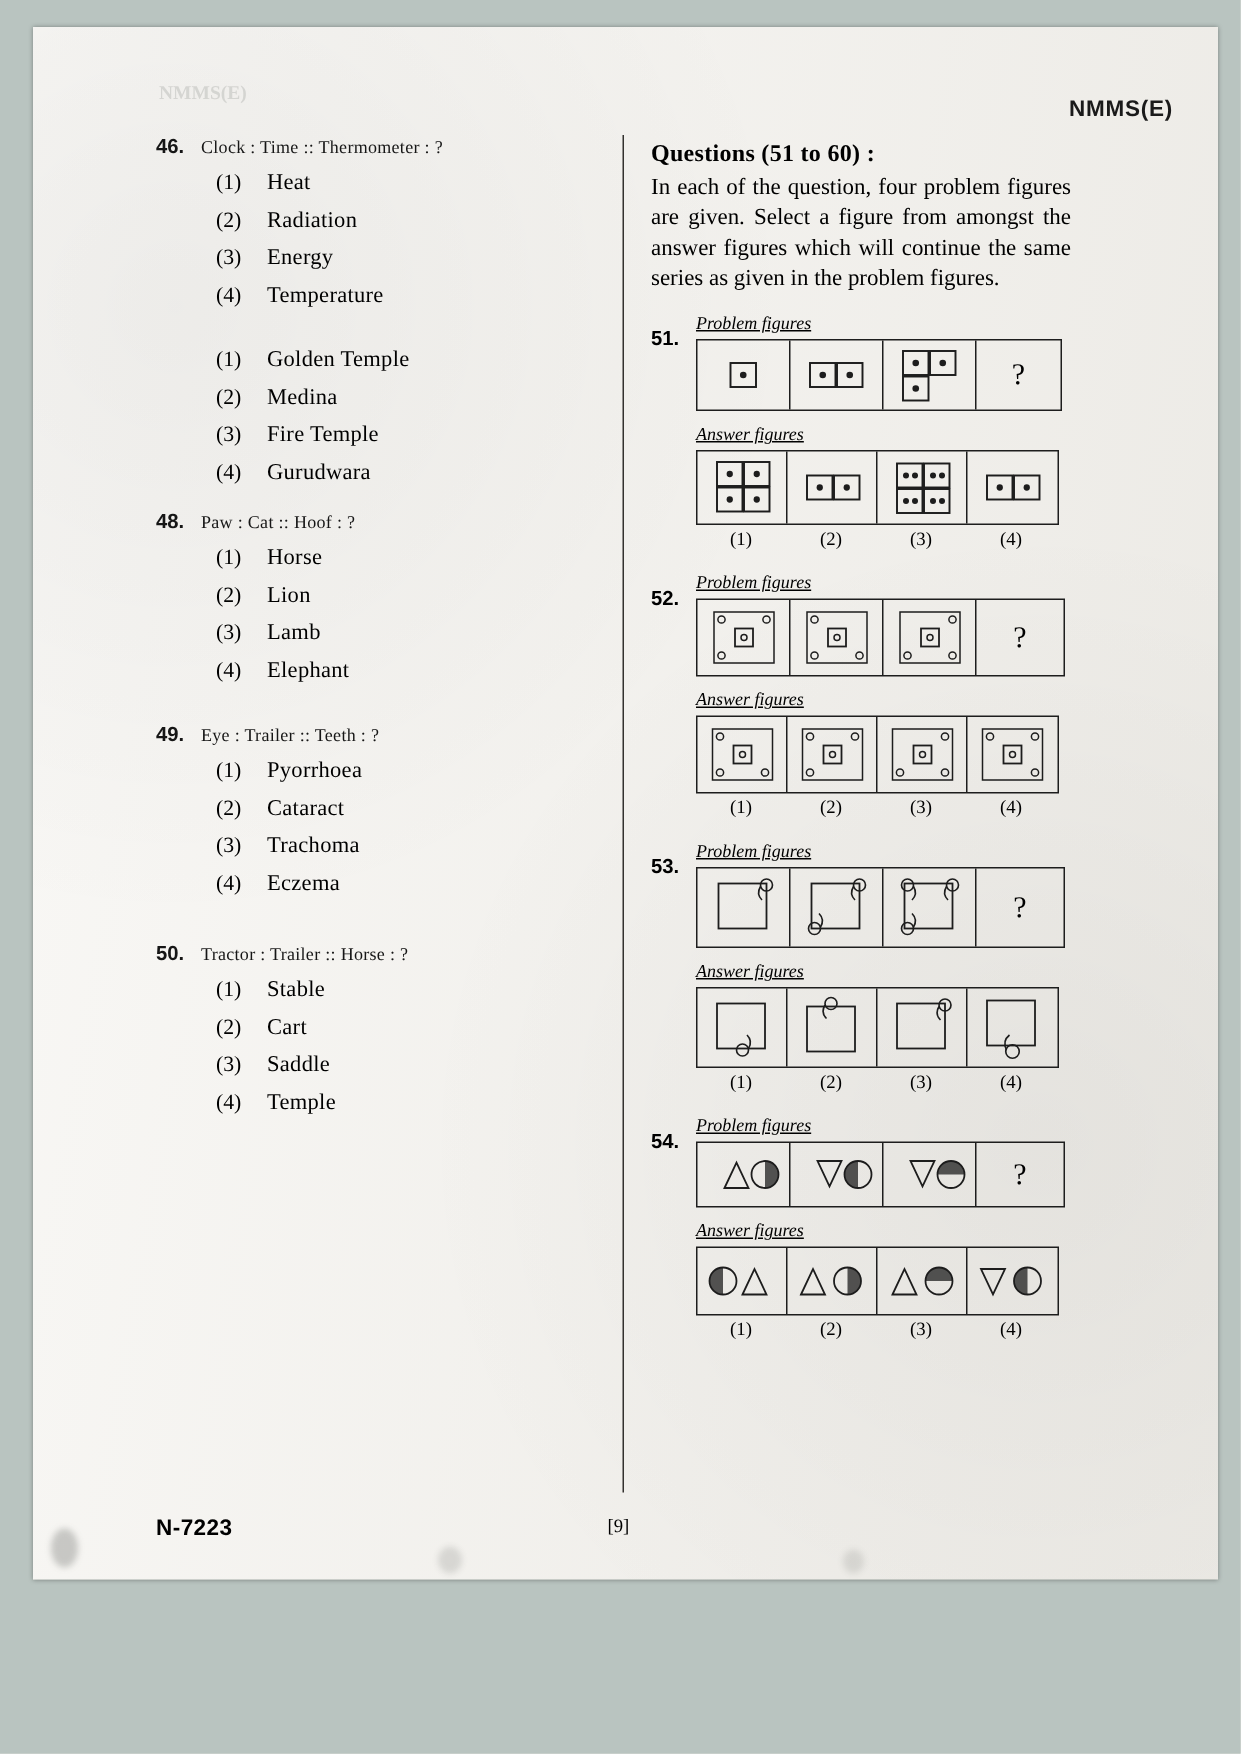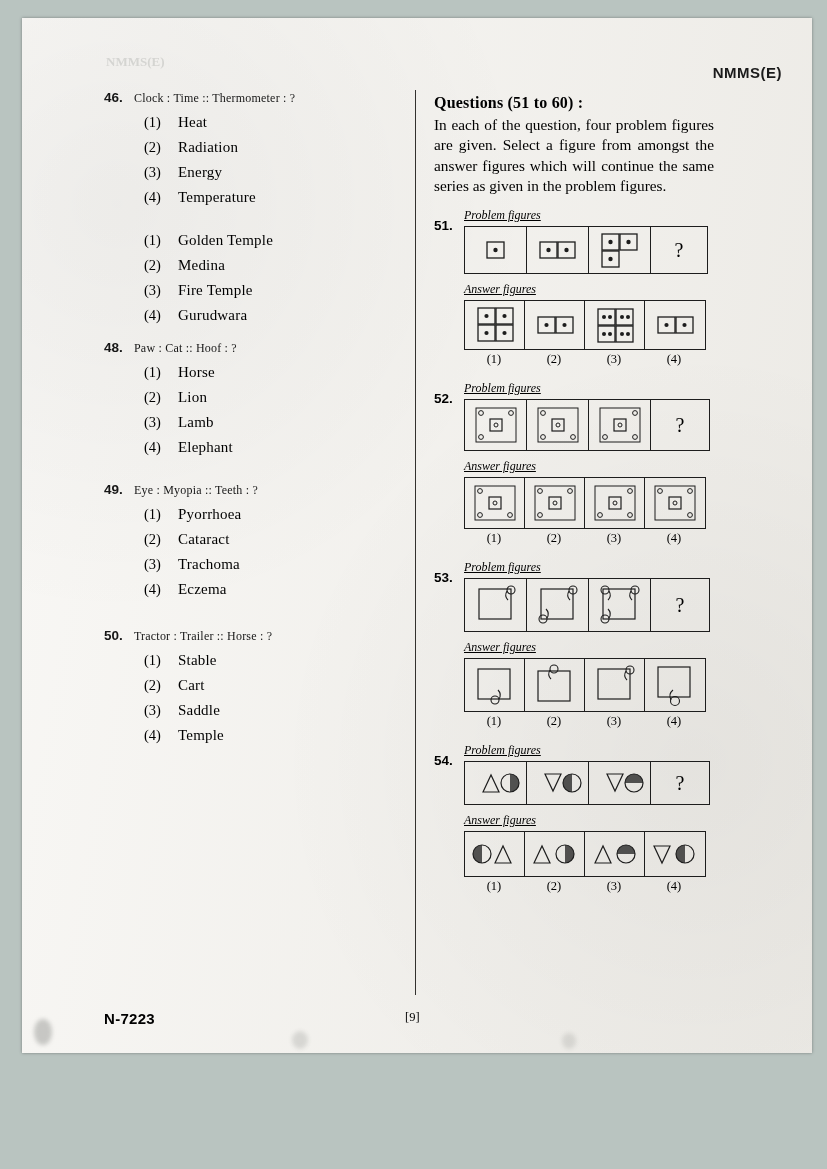--- a/index.html
+++ b/index.html
@@ -271,21 +271,21 @@
       </div>
       <div class="opt">
         <span class="opt-n">(4)</span>
         <span class="opt-t">Elephant</span>
       </div>
     </div>
 
     <div class="q" style="margin-top:26px;">
       <div class="q-head">
         <span class="q-num">49.</span>
-        <span class="q-text">Eye : Myopia :: Teeth : ?</span>
+        <span class="q-text">Eye : Trailer :: Teeth : ?</span>
       </div>
       <div class="opt">
         <span class="opt-n">(1)</span>
         <span class="opt-t">Pyorrhoea</span>
       </div>
       <div class="opt">
         <span class="opt-n">(2)</span>
         <span class="opt-t">Cataract</span>
       </div>
       <div class="opt">

